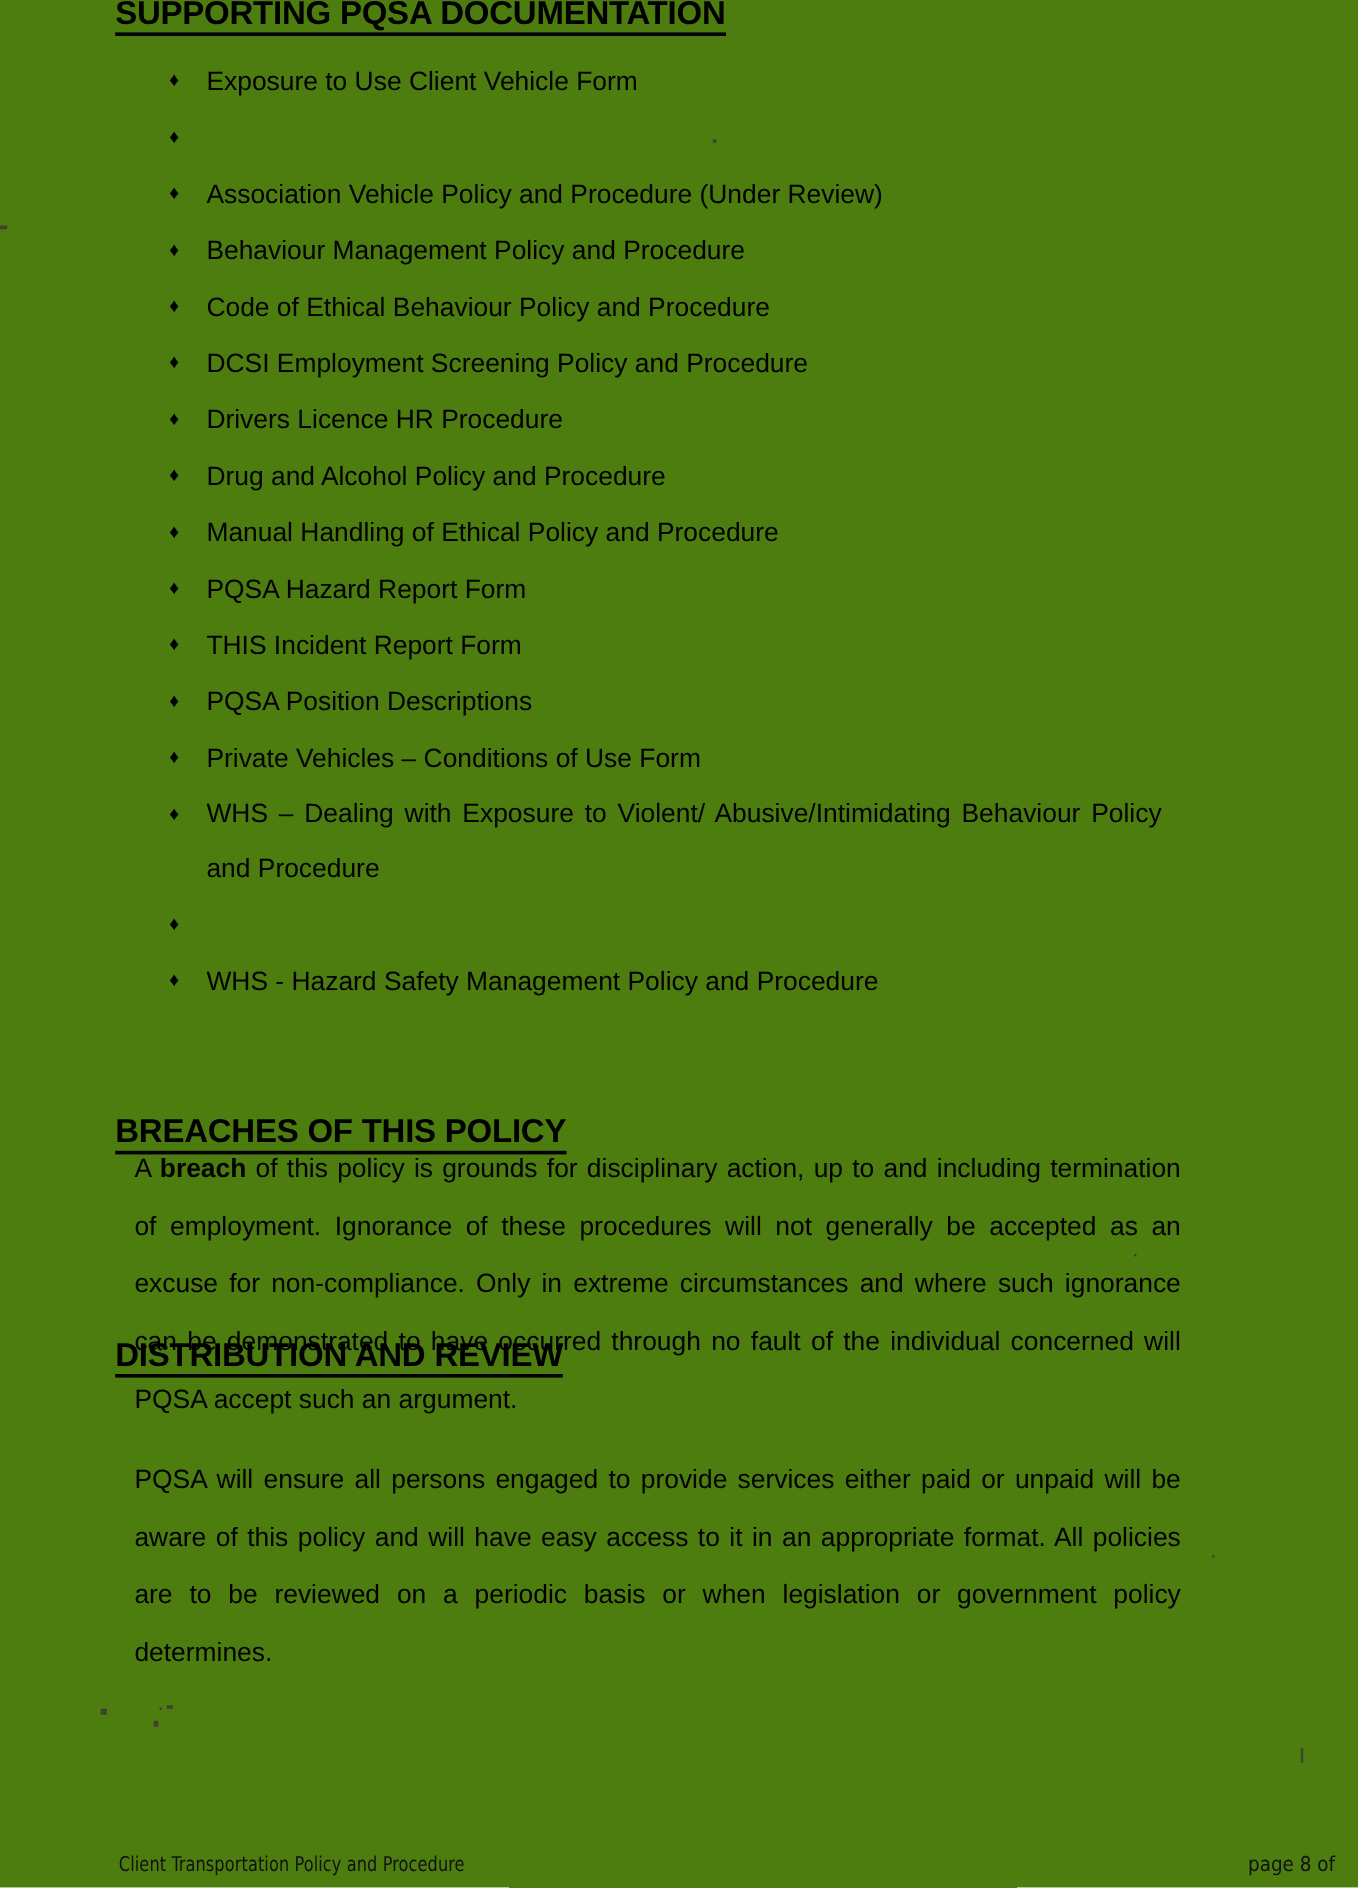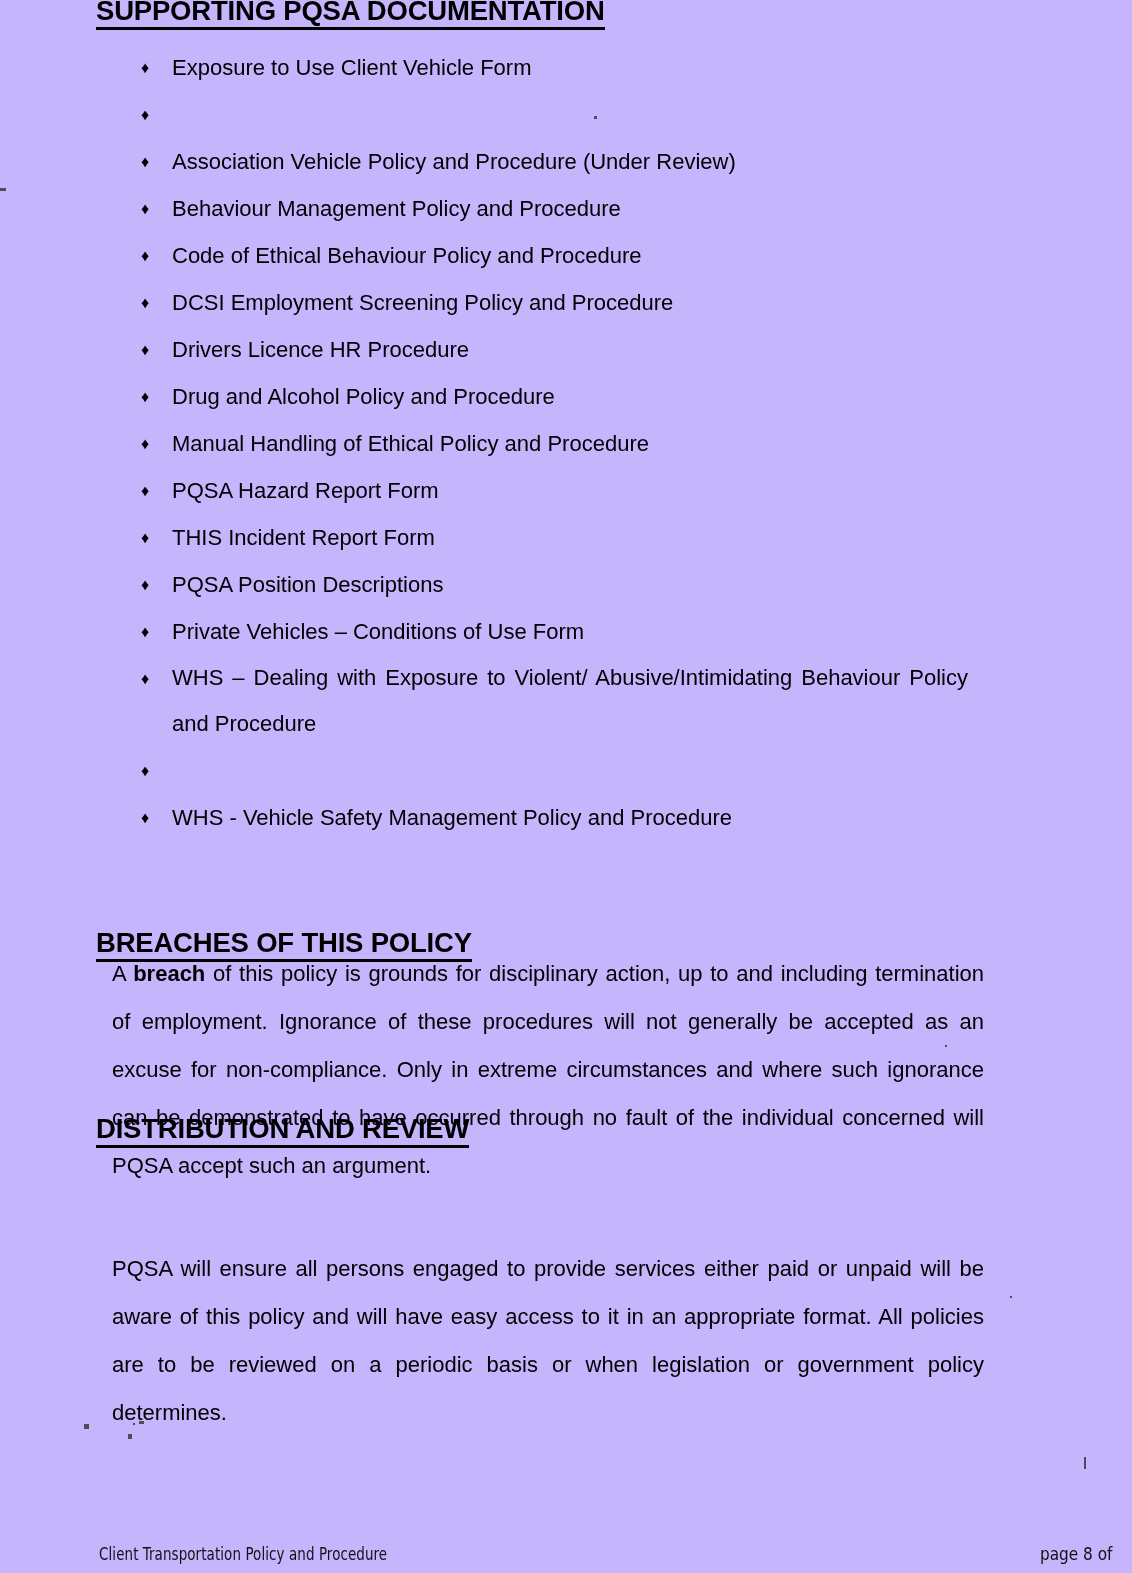--- a/index.html
+++ b/index.html
@@ -10,21 +10,21 @@
   }
   body {
     font-family: "Liberation Sans", sans-serif;
     color: #000000;
   }
 
   .page {
     position: relative;
     width: 1132px;
     height: 1573px;
-    background: #c4b5fd;
+    background: #4d7c0f;
     overflow: hidden;
   }
 
   
   .section-heading {
     position: absolute;
     left: 96px;
     font-size: 27.5px;
     font-weight: bold;
     letter-spacing: -0.2px;
@@ -87,21 +87,21 @@
     left: 96px;
     width: 872px;
     font-size: 22px;
     line-height: 48px;
     text-align: justify;
     text-justify: inter-word;
     color: #000;
     margin: 16px;
   }
   #para-breaches { top: 934px; }
-  #para-distribution { top: 1229px; }
+  #para-distribution { top: 1193px; }
   .body-para b { font-weight: bold; }
 
   
   .footer {
     position: absolute;
     left: 0;
     bottom: 9px;
     width: 1132px;
     height: 30px;
   }
@@ -200,21 +200,21 @@
     </li>
     <li class="bullet-item wrap">
       <span class="bullet-marker">♦</span>
       <span class="bullet-text">WHS – Dealing with Exposure to Violent/ Abusive/Intimidating Behaviour Policy and Procedure</span>
     </li>
     <li class="bullet-item wrap">
       <span class="bullet-marker">♦</span>
     </li>
     <li class="bullet-item">
       <span class="bullet-marker">♦</span>
-      <span class="bullet-text">WHS - Vehicle Safety Management Policy and Procedure</span>
+      <span class="bullet-text">WHS - Hazard Safety Management Policy and Procedure</span>
     </li>
   </ul>
 
   <div class="section-heading" id="heading-breaches">
     <span class="txt">BREACHES OF THIS POLICY</span>
   </div>
 
   <p class="body-para" id="para-breaches"><span>A </span><b>breach</b><span> of this policy is grounds for disciplinary action, up to and including termination of employment.  Ignorance of these procedures will not generally be accepted as an excuse for non-compliance. Only in extreme circumstances and where such ignorance can be demonstrated to have occurred through no fault of the individual concerned will PQSA accept such an argument.</span></p>
 
   <div class="section-heading" id="heading-distribution">

